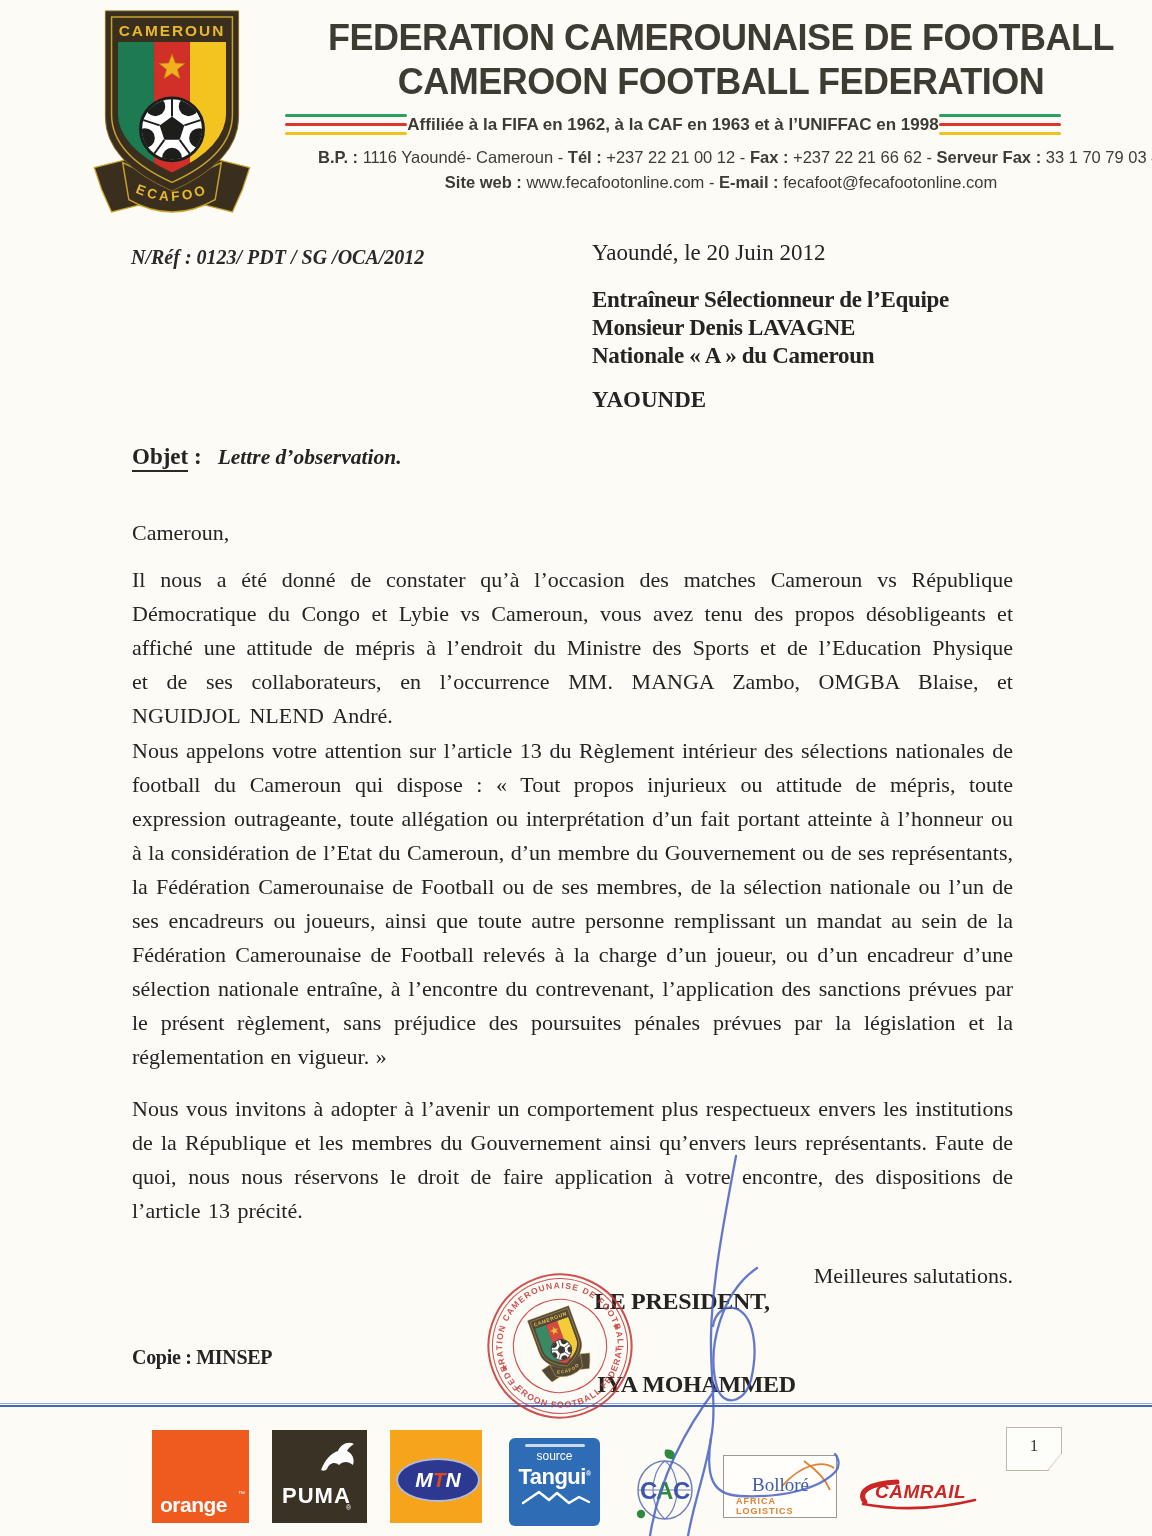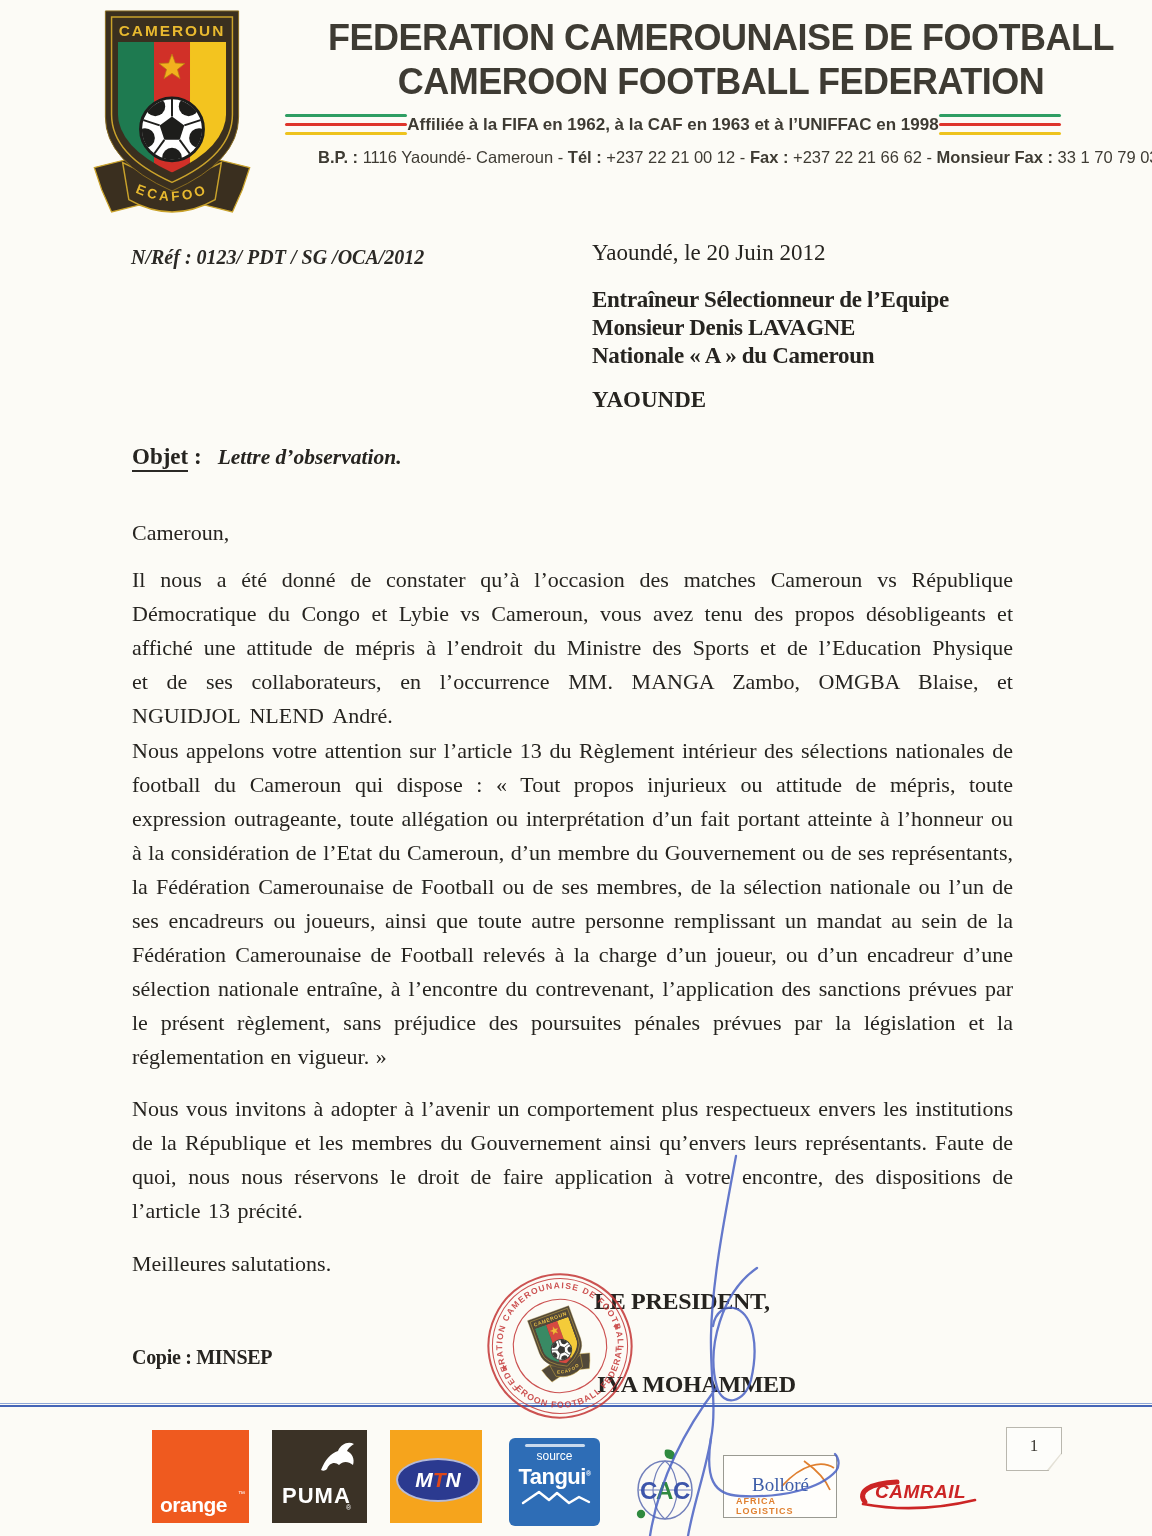--- a/index.html
+++ b/index.html
@@ -33,21 +33,21 @@
   .objet .colon{font-weight:bold;}
   .objet .val{font-weight:bold;font-style:italic;margin-left:16px;font-size:21.5px;}
   
   .letter-body{position:absolute;left:132px;top:516px;width:881px;font-size:22px;line-height:34px;
                text-align:justify;color:#262420;}
   .letter-body p{margin:0;}
   .letter-body .salutation{text-align:left;}
   .letter-body .p1{margin-top:13px;word-spacing:4px;}
   .letter-body .p2{margin-top:1px;word-spacing:1px;}
   .letter-body .p3{margin-top:18px;word-spacing:2px;}
-  .letter-body .closing{margin-top:19px;text-align:left;}
+  .letter-body .closing{margin-top:31px;text-align:right;}
   
   .copie{position:absolute;left:132px;top:1346px;font-weight:bold;font-size:20px;letter-spacing:-.3px;}
   .sig-title{position:absolute;left:594px;top:1288px;font-weight:bold;font-size:24px;letter-spacing:-.3px;}
   .sig-name{position:absolute;left:597px;top:1371px;font-weight:bold;font-size:24px;letter-spacing:-.3px;}
   .stamp{position:absolute;left:484px;top:1270px;width:152px;height:152px;transform:rotate(-20deg);z-index:3;}
   .signature-svg{position:absolute;left:560px;top:1140px;width:340px;height:396px;z-index:5;pointer-events:none;}
   
   .rule{position:absolute;left:0;top:1403px;width:1152px;height:4px;z-index:1;}
   .rule .l1{height:1px;background:#8ea6d8;}
   .rule .l2{height:2px;background:#4565b6;margin-top:1px;}
@@ -152,21 +152,22 @@
           <i class="r"></i>
           <i class="y"></i>
         </div>
       <div class="affiliation">Affiliée à la FIFA en 1962, à la CAF en 1963 et à l’UNIFFAC en 1998</div>
       <div class="stripes">
           <i class="g"></i>
           <i class="r"></i>
           <i class="y"></i>
         </div>
     </div>
-    <div class="contact1"><b>B.P. :</b><span> 1116 Yaoundé- Cameroun - </span><b>Tél :</b><span> +237 22 21 00 12 - </span><b>Fax :</b><span> +237 22 21 66 62 - </span><b>Monsieur Fax :</b><span> 33 1 70 79 03 43</span></div>
+    <div class="contact1"><b>B.P. :</b><span> 1116 Yaoundé- Cameroun - </span><b>Tél :</b><span> +237 22 21 00 12 - </span><b>Fax :</b><span> +237 22 21 66 62 - </span><b>Serveur Fax :</b><span> 33 1 70 79 03 43</span></div>
+    <div class="contact2"><b>Site web :</b><span> www.fecafootonline.com - </span><b>E-mail :</b><span> fecafoot@fecafootonline.com</span></div>
   </div>
 
   <div class="ref">N/Réf : 0123/ PDT / SG /OCA/2012</div>
   <div class="addr">
     <div class="date-line">Yaoundé, le 20 Juin 2012</div>
     <div class="recipient">
       <div>Entraîneur Sélectionneur de l’Equipe</div>
       <div>Monsieur Denis LAVAGNE</div>
       <div>Nationale « A » du Cameroun</div>
     </div>

